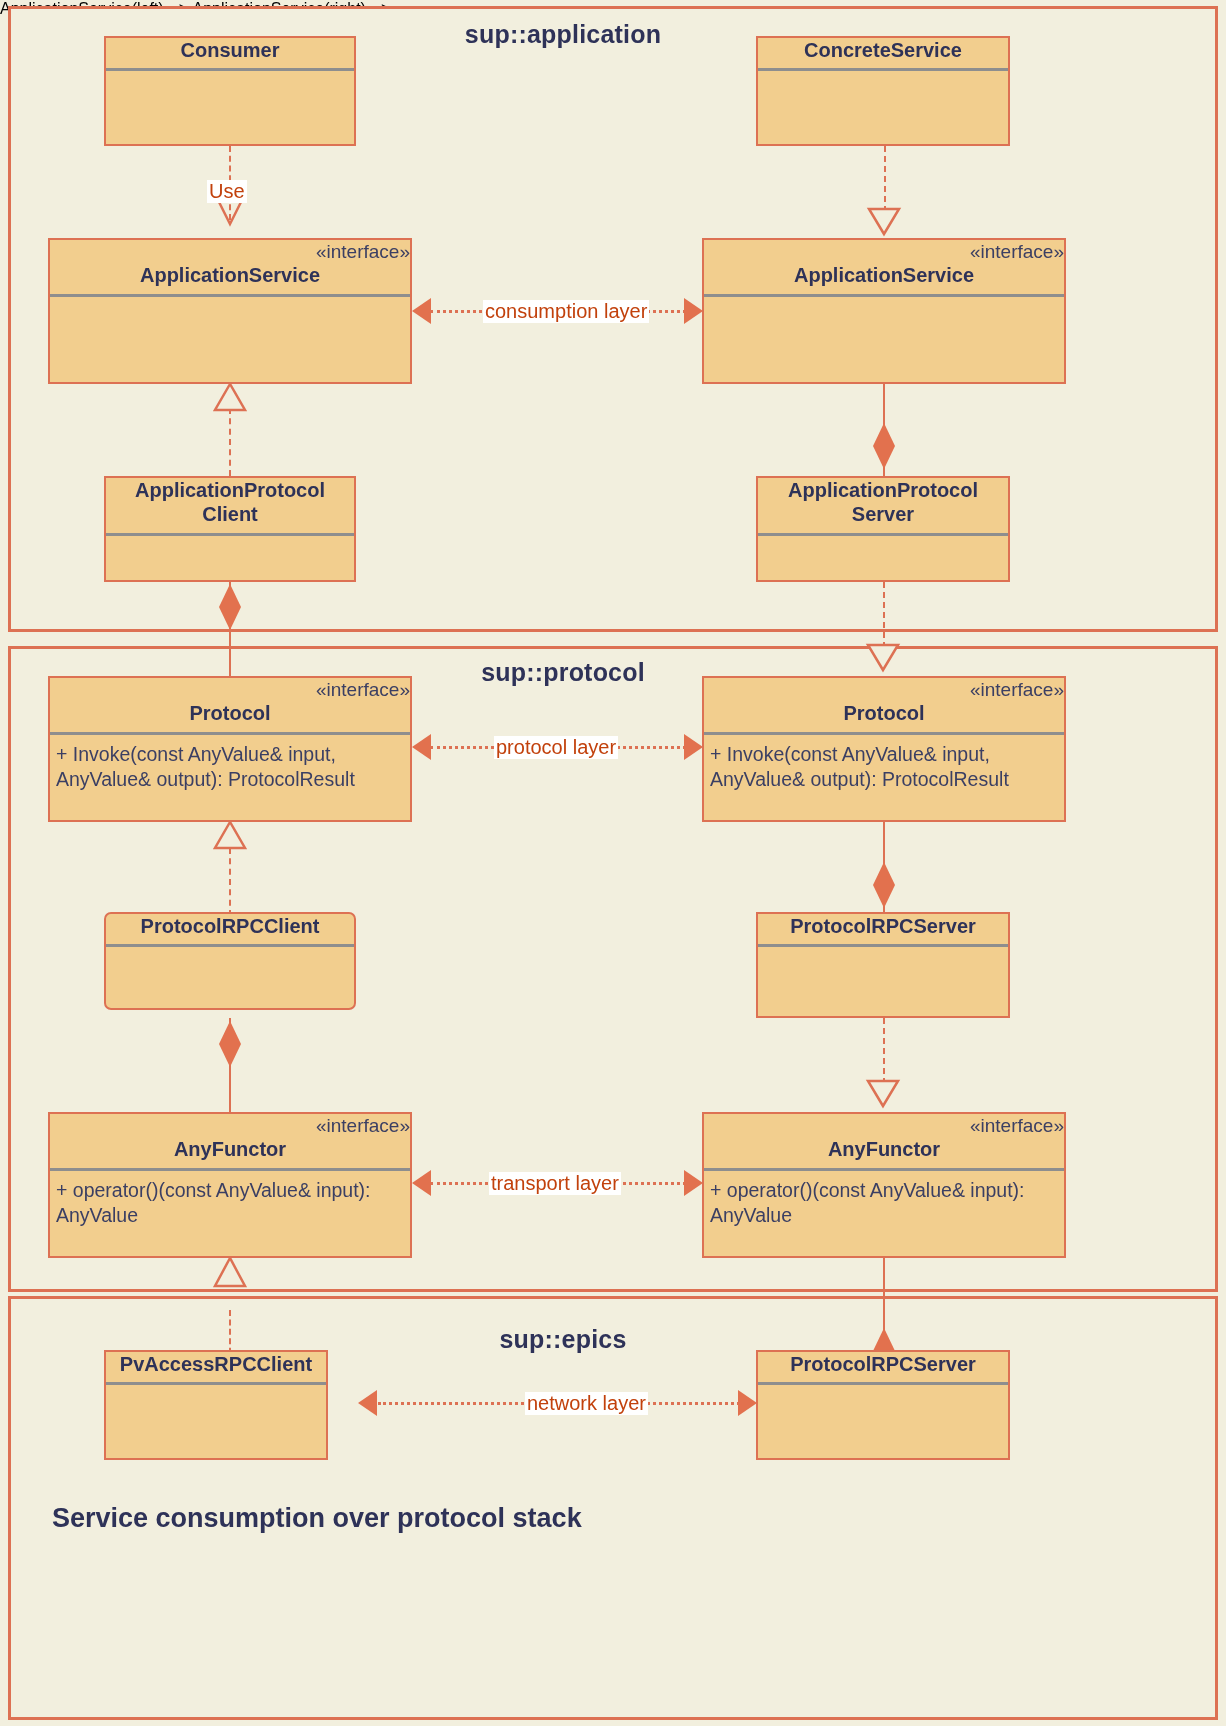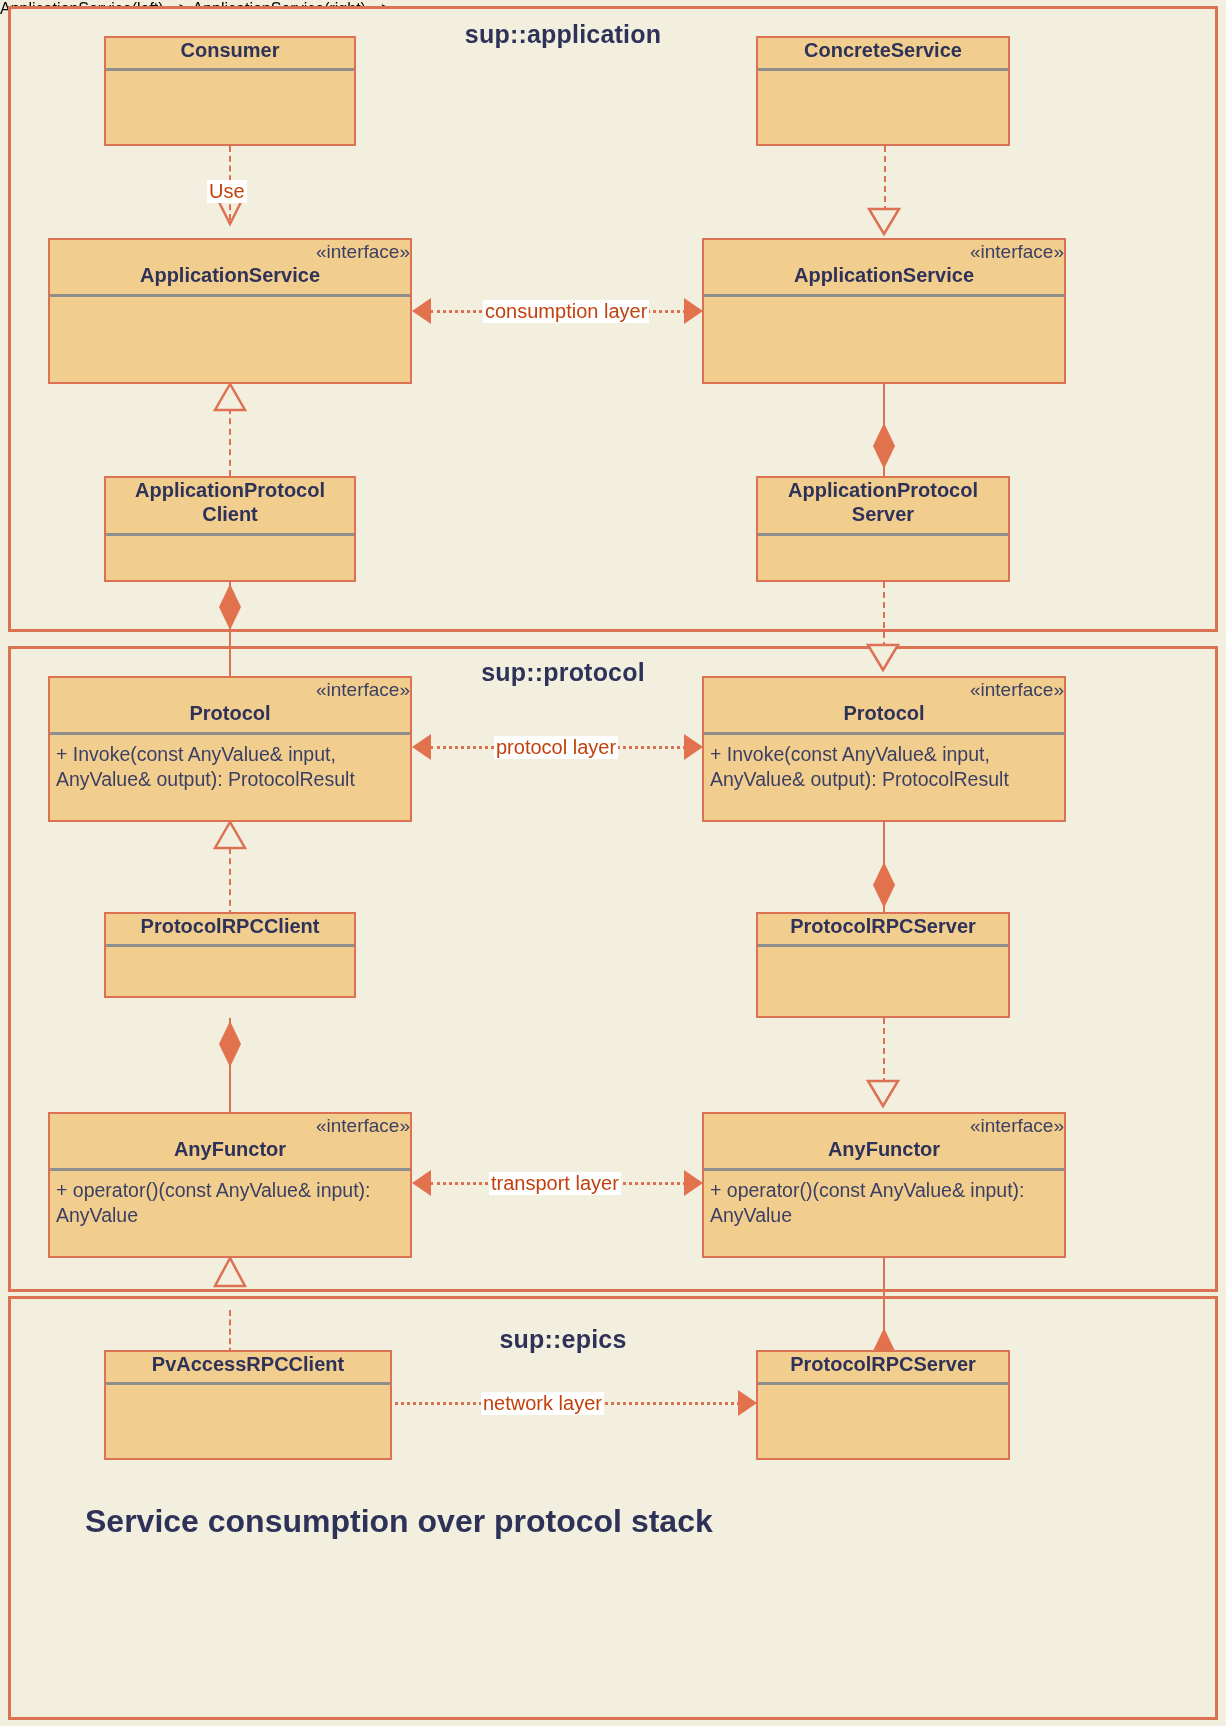--- a/index.html
+++ b/index.html
@@ -24,23 +24,22 @@
     font-weight:bold;
     font-size:25px;
     letter-spacing:.2px;
     white-space:nowrap;
     text-align:center;
   }
   .pkg-caption{
     position:absolute;
     color:#2E3258;
     font-weight:bold;
-    font-size:32px;
+    font-size:27px;
     white-space:nowrap;
-    margin-left:33px;
   }
 
   
   .node{
     position:absolute;
     background:#F2CE8E;
     border:2px solid #DD7153;
     box-sizing:border-box;
     z-index:5;
   }
@@ -255,21 +254,21 @@
   <div class="vdash" style="left:229px;top:848px;height:68px;"></div>
   <svg style="position:absolute;left:212px;top:820px;width:38px;height:30px;z-index:2;overflow:visible">
     <polygon points="18,2 3,28 33,28" fill="#F2EFDE" stroke="#DD7153" stroke-width="2.5"></polygon>
   </svg>
 
   
   <div class="vline" style="left:883px;top:822px;height:94px;"></div>
   <div class="diamond" style="left:873px;top:862px;"></div>
 
   
-  <div class="node" style="left:104px;top:912px;width:252px;height:86px;">
+  <div class="node" style="left:104px;top:912px;width:252px;height:98px;border-radius:7px;">
     <div class="hdr">
       <span class="nm">ProtocolRPCClient</span>
     </div>
     <div class="sep"></div>
     <div class="emptybody"></div>
   </div>
 
   
   <div class="node" style="left:756px;top:912px;width:254px;height:106px;">
     <div class="hdr">
@@ -325,39 +324,39 @@
 
   
   <div class="vline" style="left:883px;top:1258px;height:124px;"></div>
   <div class="diamond" style="left:873px;top:1328px;"></div>
 
   
   <div class="package" style="left:8px;top:1296px;width:1210px;height:424px;"></div>
   <div class="pkg-title" style="left:363px;top:1325px;width:400px;">sup::epics</div>
 
   
-  <div class="node" style="left:104px;top:1350px;width:288px;height:110px;">
+  <div class="node" style="left:104px;top:1350px;width:224px;height:110px;">
     <div class="hdr">
       <span class="nm">PvAccessRPCClient</span>
     </div>
     <div class="sep"></div>
     <div class="emptybody"></div>
   </div>
 
   
   <div class="node" style="left:756px;top:1350px;width:254px;height:110px;">
     <div class="hdr">
       <span class="nm">ProtocolRPCServer</span>
     </div>
     <div class="sep"></div>
     <div class="emptybody"></div>
   </div>
 
   
   <div class="hdot" style="left:378px;top:1402px;width:362px;"></div>
   <div class="arrow-left" style="left:358px;top:1390px;"></div>
   <div class="arrow-right" style="left:738px;top:1390px;"></div>
-  <div class="edge-label" style="left:481px;top:1392px;">network layer</div>
+  <div class="edge-label" style="left:525px;top:1392px;">network layer</div>
 
   
   <div class="pkg-caption" style="left:52px;top:1503px;">Service consumption over protocol stack</div>
 
 </div>
 
 </body></html>

